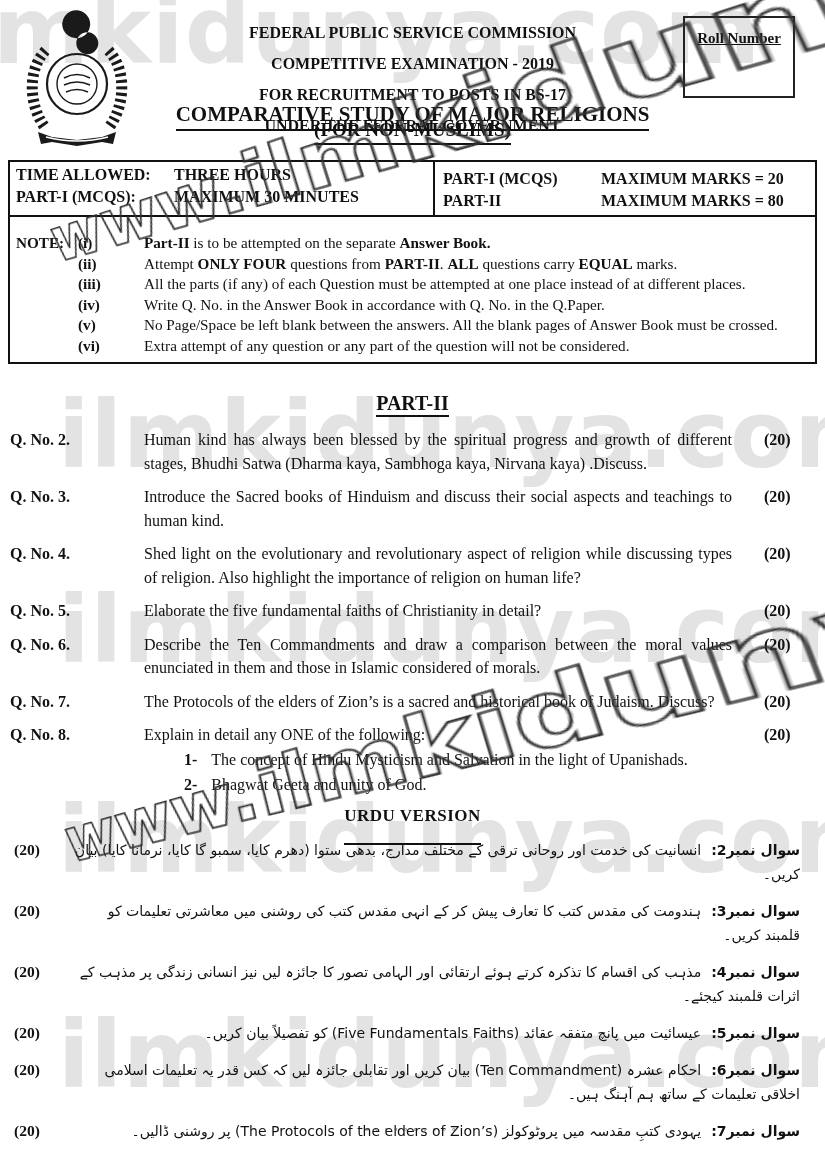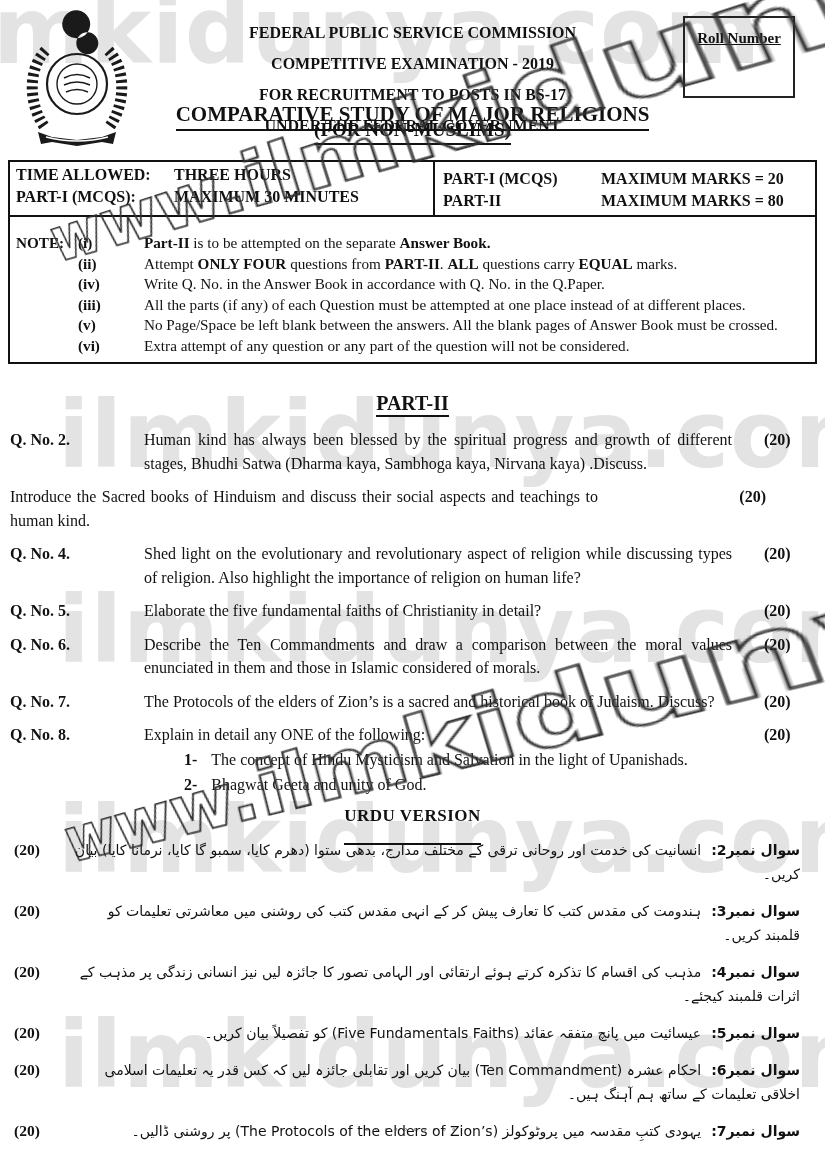--- a/index.html
+++ b/index.html
@@ -149,30 +149,30 @@
           <span class="nnum">(i)</span>
           <span class="ntxt"><span class="b">Part-II</span><span> is to be attempted on the separate </span><span class="b">Answer Book.</span></span>
         </div>
         <div class="nrow">
           <span class="nlead"></span>
           <span class="nnum">(ii)</span>
           <span class="ntxt"><span>Attempt </span><span class="b">ONLY FOUR</span><span> questions from </span><span class="b">PART-II</span><span>. </span><span class="b">ALL</span><span> questions carry </span><span class="b">EQUAL</span><span> marks.</span></span>
         </div>
         <div class="nrow">
           <span class="nlead"></span>
+          <span class="nnum">(iii)</span>
+          <span class="ntxt"><span>All the parts (if any) of each Question must be attempted at one place instead of at different places.</span></span>
+        </div>
+        <div class="nrow">
+          <span class="nlead"></span>
           <span class="nnum">(iv)</span>
           <span class="ntxt"><span>Write Q. No. in the Answer Book in accordance with Q. No. in the Q.Paper.</span></span>
         </div>
         <div class="nrow">
           <span class="nlead"></span>
-          <span class="nnum">(iii)</span>
-          <span class="ntxt"><span>All the parts (if any) of each Question must be attempted at one place instead of at different places.</span></span>
-        </div>
-        <div class="nrow">
-          <span class="nlead"></span>
           <span class="nnum">(v)</span>
           <span class="ntxt"><span>No Page/Space be left blank between the answers. All the blank pages of Answer Book must be crossed.</span></span>
         </div>
         <div class="nrow">
           <span class="nlead"></span>
           <span class="nnum">(vi)</span>
           <span class="ntxt"><span>Extra attempt of any question or any part of the question will not be considered.</span></span>
         </div>
       </div>
   </div>
@@ -180,20 +180,21 @@
   <div class="p2head">
     <span>PART-II</span>
   </div>
   <div class="qs" id="questions">
       <div class="qrow">
         <div class="qlab">Q. No. 2.</div>
         <div class="qtxt">Human kind has always been blessed by the spiritual progress and growth of different stages, Bhudhi  Satwa (Dharma kaya, Sambhoga kaya, Nirvana kaya) .Discuss.</div>
         <div class="qmarks">(20)</div>
       </div>
       <div class="qrow">
+        <div class="qlab">Q. No. 3.</div>
         <div class="qtxt">Introduce the Sacred books of Hinduism and discuss their social aspects and teachings to human kind.</div>
         <div class="qmarks">(20)</div>
       </div>
       <div class="qrow">
         <div class="qlab">Q. No. 4.</div>
         <div class="qtxt">Shed light on the evolutionary and revolutionary aspect of religion while discussing types of religion. Also highlight the importance of religion on human life?</div>
         <div class="qmarks">(20)</div>
       </div>
       <div class="qrow">
         <div class="qlab">Q. No. 5.</div>

